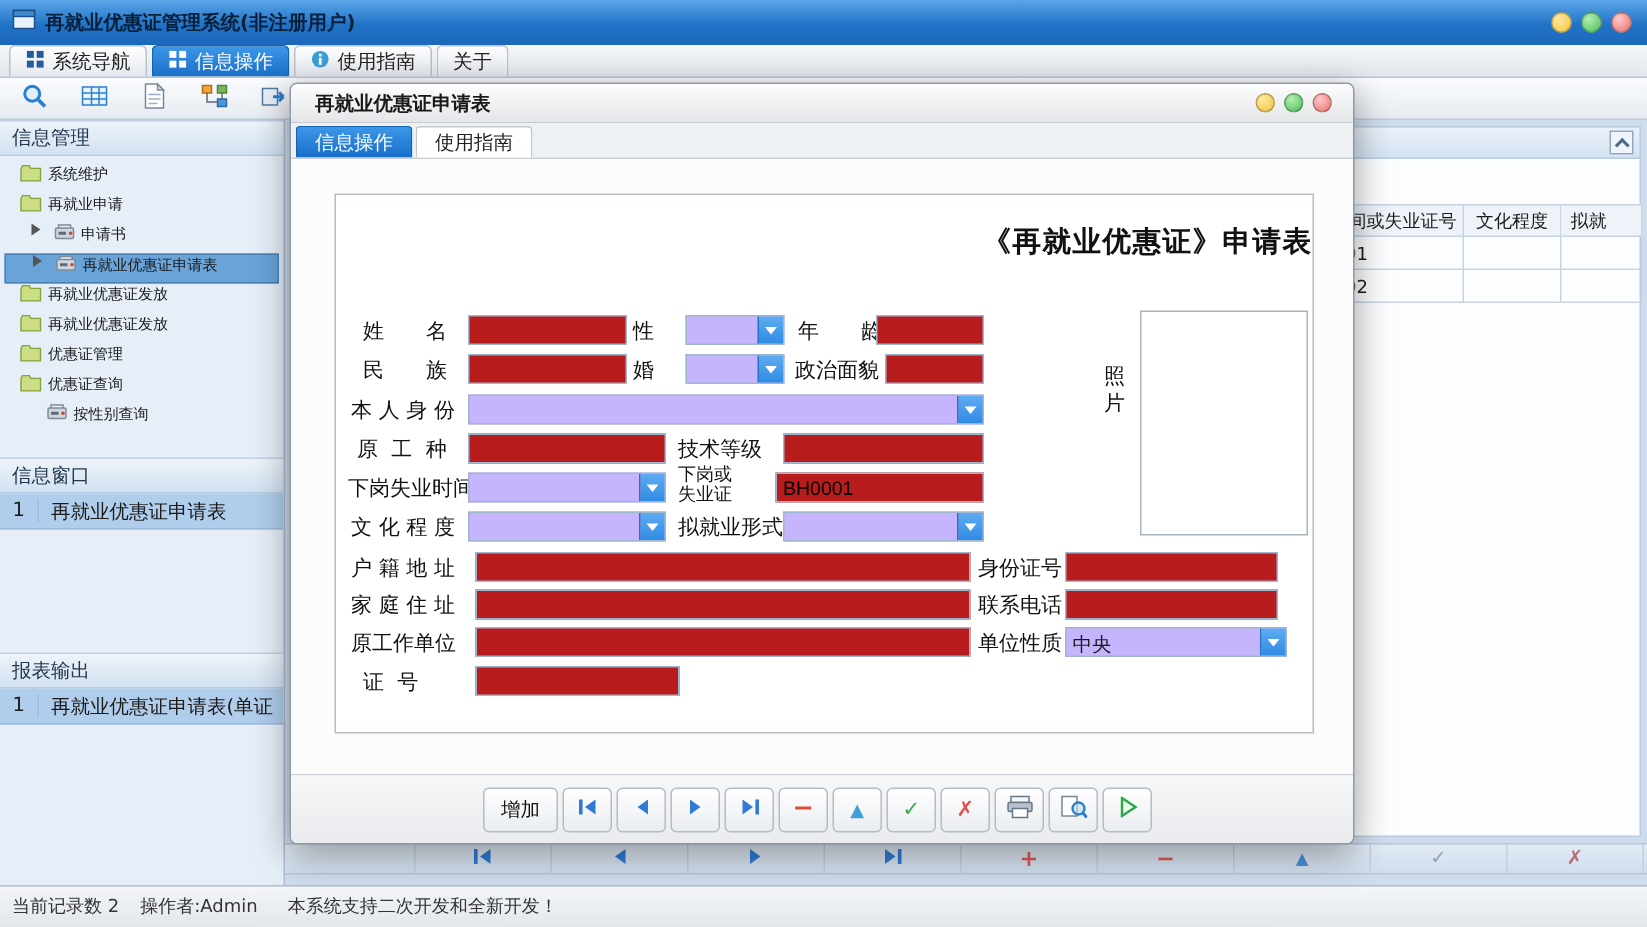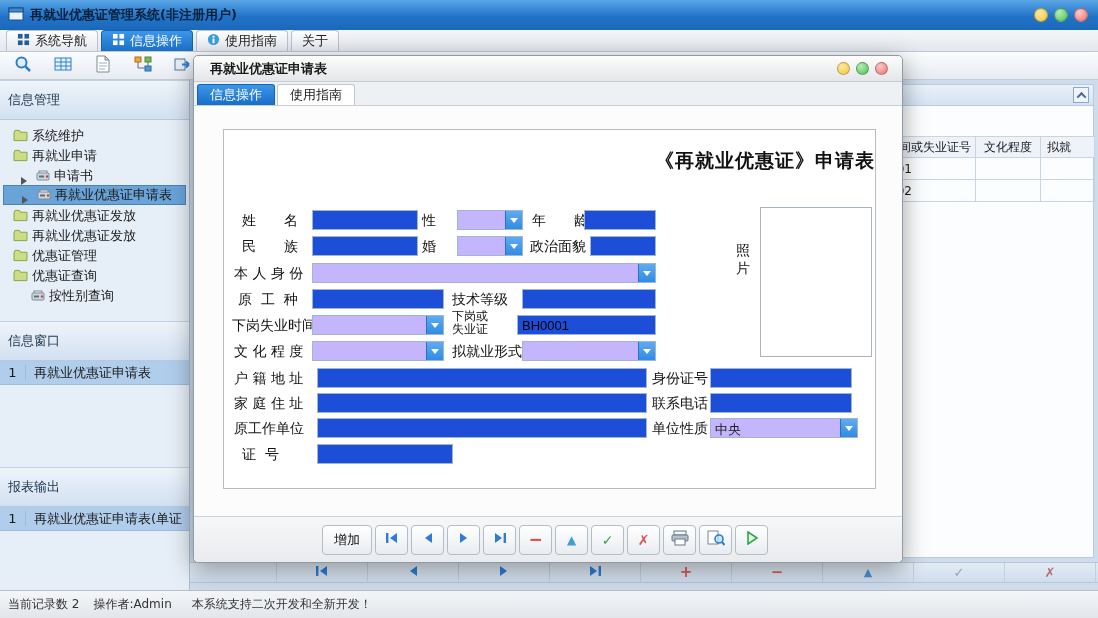--- a/index.html
+++ b/index.html
@@ -30,26 +30,26 @@
   
   .toolbar { position:absolute; left:0; top:52px; right:0; height:28px;
     background: linear-gradient(#fafcfe,#e7ecf2); border-bottom:1px solid #c3cbd5;
     display:flex; align-items:center; padding-left:8px; gap:10px; }
   .toolbtn { width:30px; height:24px; display:flex; align-items:center; justify-content:center;
     border-radius:3px; }
 
   
   .sidebar { position:absolute; left:0; top:80px; width:190px; bottom:28px;
     background:#e6eef7; border-right:1px solid #aabdd2; overflow:hidden; }
-  .phead { height:40px; background: linear-gradient(#eef4fa,#d2e1f1);
+  .phead { height:24px; background: linear-gradient(#eef4fa,#d2e1f1);
     border-top:1px solid #c0d2e4; border-bottom:1px solid #b6cadf;
     display:flex; align-items:center; padding-left:8px; font-size:13px; color:#22374e; }
   .tree { padding:5px 0 7px 0; }
-  .titem { height:20px; display:flex; align-items:flex-end; gap:4px; padding-left:10px;
-    font-size:13px; white-space:nowrap; margin:0 3px; }
+  .titem { height:20px; display:flex; align-items:flex-start; gap:4px; padding-left:10px;
+    font-size:10px; white-space:nowrap; margin:0 3px; }
   .titem.exp-child { padding-left:18px; }
   .titem.child { padding-left:28px; }
   .titem.selected { background:#69a3d8; border:1px solid #4a82b4; }
   .exp { width:0; height:0; border:4px solid transparent; border-left:6px solid #555; margin-right:1px; flex:none; }
   .lrow { height:24px; display:flex; align-items:center; background:#b0cdeb;
     border-bottom:1px solid #9dbbdc; font-size:13px; white-space:nowrap; overflow:hidden; }
   .lrow .num { width:26px; flex:none; text-align:center; border-right:1px solid #9dbbdc; }
   .lrow .lbl { padding-left:8px; }
 
   
@@ -109,21 +109,21 @@
     border-radius:3px 3px 0 0; }
   .dtab.active { background: linear-gradient(#3c96e8,#176ec9); color:#fff; border:1px solid #1563ae; border-bottom:none; }
   .dtab.inactive { background:#fff; border:1px solid #bfc7cf; border-bottom:none; color:#222; }
   .dlg-body { position:absolute; left:0; right:0; top:50px; bottom:0; background:#fcfcfd; border-radius:0 0 5px 5px; }
   .form-panel { position:absolute; left:29px; top:23px; width:653px; height:360px;
     background:#fff; border:1px solid #b7bcc2; }
   .form-title { position:absolute; left:0; right:0; top:18px; text-align:right;
     font-size:19px; font-weight:bold; letter-spacing:1px; color:#111; }
   .flabel { position:absolute; font-size:14px; white-space:pre; color:#111; }
   .flabel.small { font-size:12px; line-height:13px; }
-  .inp { position:absolute; height:20px; background:#1d4ed8; border:1px solid #9fb6ce;
+  .inp { position:absolute; height:20px; background:#b91c1c; border:1px solid #9fb6ce;
     font-size:13px; padding:0 4px; outline:none; }
   .sel { position:absolute; height:20px; background:#c4b5fd; border:1px solid #9fb6ce; }
   .sel .val { position:absolute; left:4px; top:2px; font-size:13px; }
   .arr { position:absolute; right:0; top:0; bottom:0; width:17px;
     background: linear-gradient(#5fabf0,#2f8ce4); border-left:1px solid #2573c2;
     display:flex; align-items:center; justify-content:center; }
   .arr::after { content:""; width:0; height:0; border:4px solid transparent; border-top:5px solid #fff; margin-top:4px; }
   .photo-box { position:absolute; left:536px; top:77px; width:112px; height:150px;
     background:#fff; border:1px solid #aab4bd; }
   .dlg-toolbar { position:absolute; left:0; right:0; bottom:0; height:46px;

